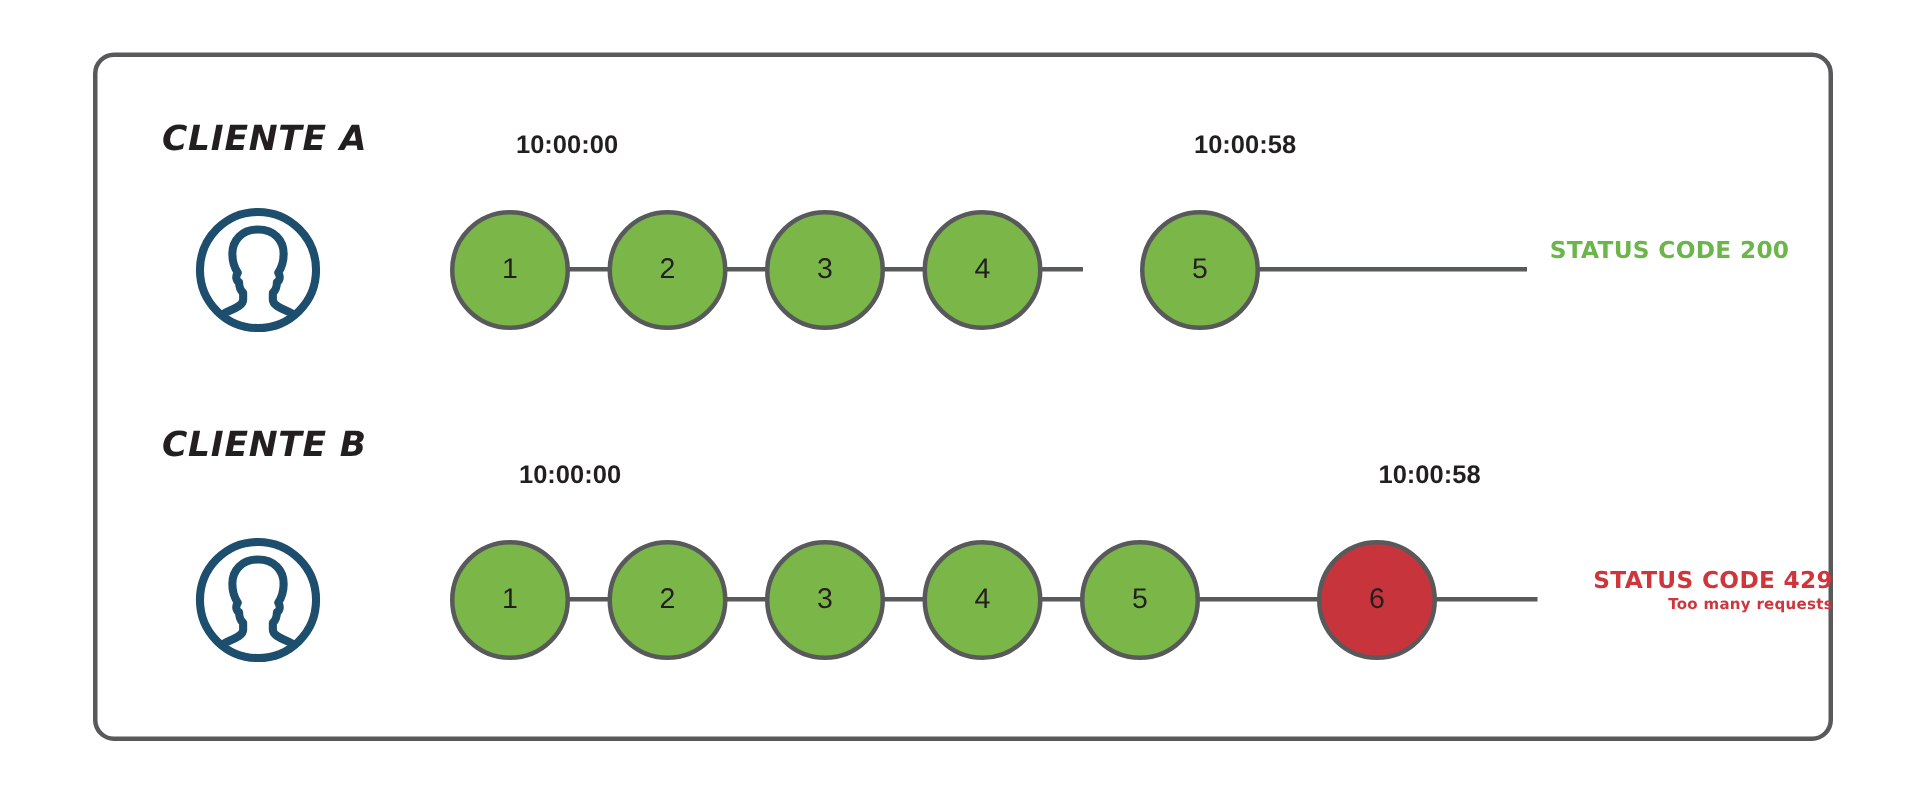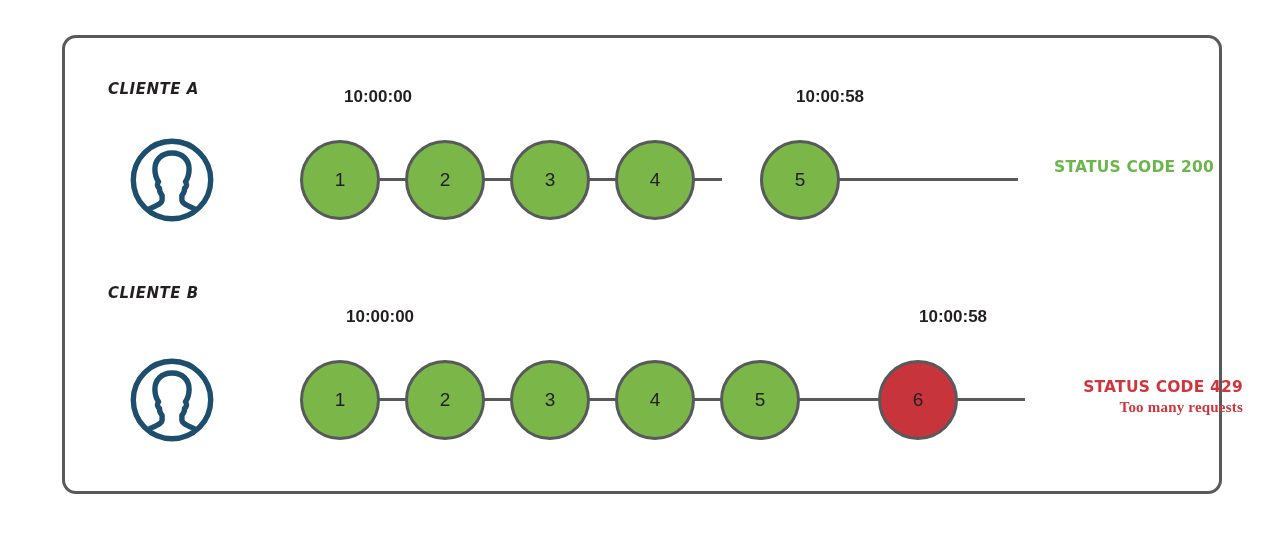--- a/index.html
+++ b/index.html
@@ -25,21 +25,21 @@
     border-radius: 14px;
     box-sizing: border-box;
     background: #ffffff;
   }
 
   .client-label {
     position: absolute;
     font-family: "DejaVu Sans", sans-serif;
     font-style: italic;
     font-weight: 700;
-    font-size: 15px;
+    font-size: 23px;
     letter-spacing: 0.5px;
     color: #231f20;
     white-space: nowrap;
   }
 
   .timestamp {
     position: absolute;
     font-family: "Liberation Sans", sans-serif;
     font-weight: 700;
     font-size: 17px;
@@ -77,36 +77,34 @@
   }
 
   .status {
     position: absolute;
     font-family: "DejaVu Sans", sans-serif;
     font-weight: 700;
     font-size: 15.5px;
     line-height: 1.28;
     white-space: nowrap;
     letter-spacing: 0.2px;
-    margin-left: 21px;
   }
   .status .line2 {
     display: block;
   }
   .status-ok {
     color: #6cb54a;
     text-align: center;
   }
   .status-err {
     color: #d1353c;
     text-align: right;
   }
   .status-err .line2 {
-    font-size: 15px;
-    font-family: Liberation Serif, serif;
+    font-size: 10px;
   }
 </style>
 </head>
 <body>
 
 <div id="canvas">
   <div id="frame"></div>
 
   <div class="client-label" style="left:108px; top:80px;">CLIENTE A</div>
 

